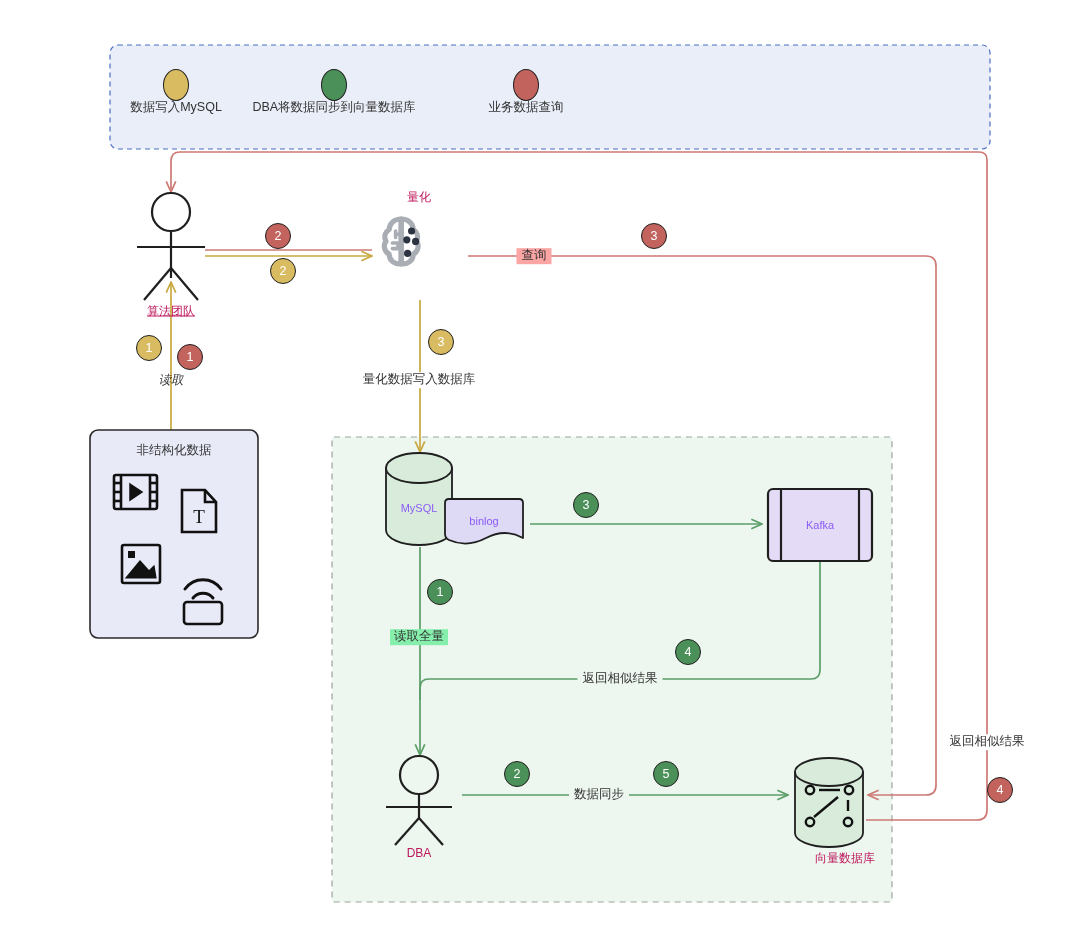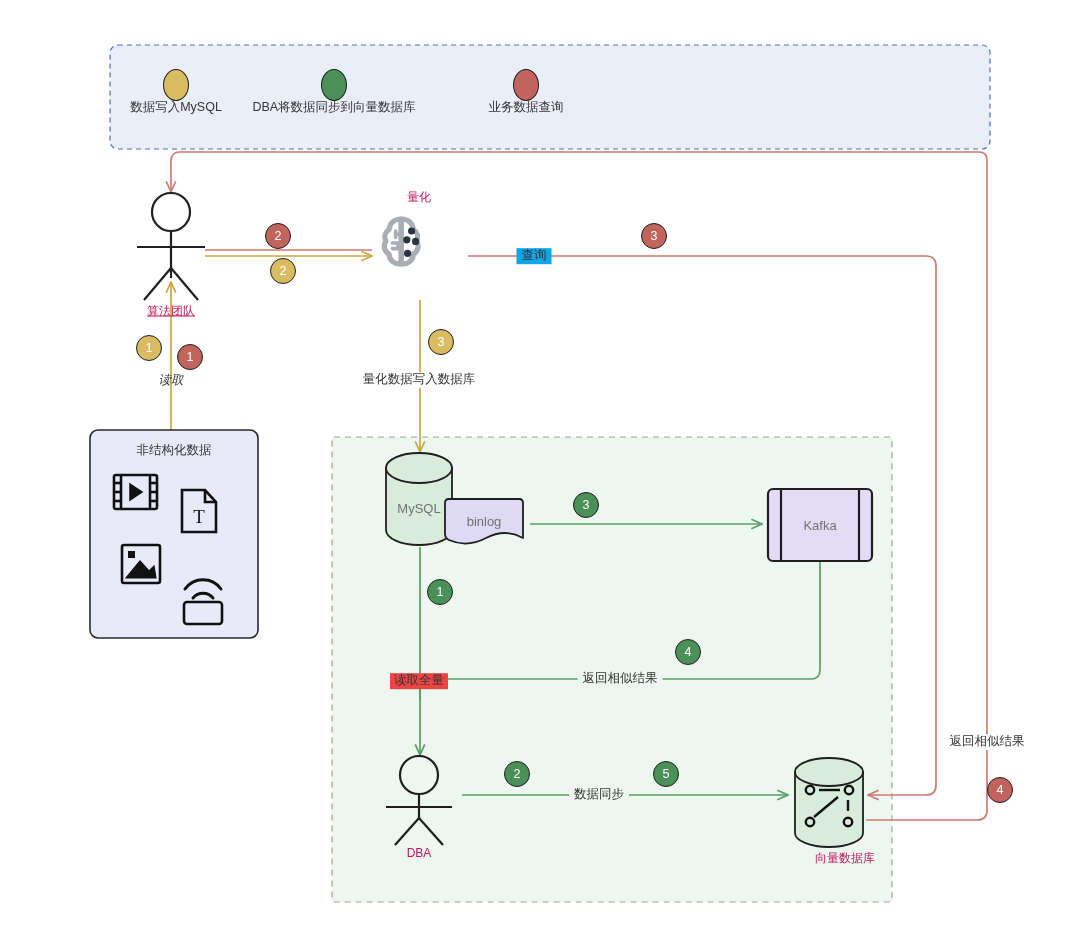--- a/index.html
+++ b/index.html
@@ -11,21 +11,21 @@
   .badge{position:absolute;width:26px;height:26px;border-radius:50%;
          transform:translate(-50%,-50%);display:flex;align-items:center;justify-content:center;
          color:#ffffff;font-size:12.5px;border:1.6px solid #1f1f1f;box-sizing:border-box;}
   .badge.y{background:#d9bc62;}
   .badge.g{background:#4b9058;}
   .badge.r{background:#c2635d;}
   .legend-dot{position:absolute;width:26px;height:32px;border-radius:50%;
               transform:translate(-50%,-50%);border:1.6px solid #1f1f1f;box-sizing:border-box;}
   .node-title{position:absolute;transform:translate(-50%,-50%);font-size:12px;color:#be185d;white-space:nowrap;}
   .boxlabel{position:absolute;transform:translate(-50%,-50%);font-size:12.5px;color:#333;white-space:nowrap;}
-  .innerlabel{position:absolute;transform:translate(-50%,-50%);font-size:13px;color:#737373;white-space:nowrap;}
+  .innerlabel{position:absolute;transform:translate(-50%,-50%);font-size:11px;color:#8b5cf6;white-space:nowrap;}
 </style>
 </head>
 <body>
 
 <div id="stage">
 
   <svg id="canvas" viewBox="0 0 1080 937">
     <defs>
       <marker id="ar-y" viewBox="0 0 10 10" refX="9" refY="5" markerWidth="7" markerHeight="7" orient="auto-start-reverse">
         <path d="M0,1 L9,5 L0,9" fill="none" stroke="#c9a83f" stroke-width="1.4"></path>
@@ -163,23 +163,23 @@
   <div class="node-title" style="left:419px;top:197px;">量化</div>
   <div class="node-title" style="left:171px;top:311px;text-decoration:underline;">算法团队</div>
   <div class="boxlabel" style="left:174px;top:450px;">非结构化数据</div>
   <div class="innerlabel" style="left:419px;top:508px;">MySQL</div>
   <div class="innerlabel" style="left:484px;top:521px;">binlog</div>
   <div class="innerlabel" style="left:820px;top:525px;">Kafka</div>
   <div class="node-title" style="left:419px;top:853px;">DBA</div>
   <div class="node-title" style="left:829px;top:858px;margin-left:16px;">向量数据库</div>
 
   <div class="lbl" style="left:171px;top:381px;font-style:italic;">读取</div>
-  <div class="lbl" style="left:534px;top:256px;background:#0ea5e9;padding:0 5px;">查询</div>
+  <div class="lbl" style="left:534px;top:256px;background:#fca5a5;padding:0 5px;">查询</div>
   <div class="lbl" style="left:419px;top:380px;background:#fff;padding:0 4px;">量化数据写入数据库</div>
-  <div class="lbl" style="left:419px;top:637px;background:#ef4444;padding:0 4px;margin-top:44px;">读取全量</div>
+  <div class="lbl" style="left:419px;top:637px;background:#86efac;padding:0 4px;">读取全量</div>
   <div class="lbl" style="left:620px;top:679px;background:#edf6ef;padding:0 5px;">返回相似结果</div>
   <div class="lbl" style="left:599px;top:795px;background:#edf6ef;padding:0 5px;">数据同步</div>
   <div class="lbl" style="left:987px;top:742px;background:#fff;padding:0 4px;">返回相似结果</div>
 
   <div class="badge y" style="left:149px;top:348px;">1</div>
   <div class="badge r" style="left:190px;top:357px;">1</div>
   <div class="badge r" style="left:278px;top:236px;">2</div>
   <div class="badge y" style="left:283px;top:271px;">2</div>
   <div class="badge r" style="left:654px;top:236px;">3</div>
   <div class="badge y" style="left:441px;top:342px;">3</div>

